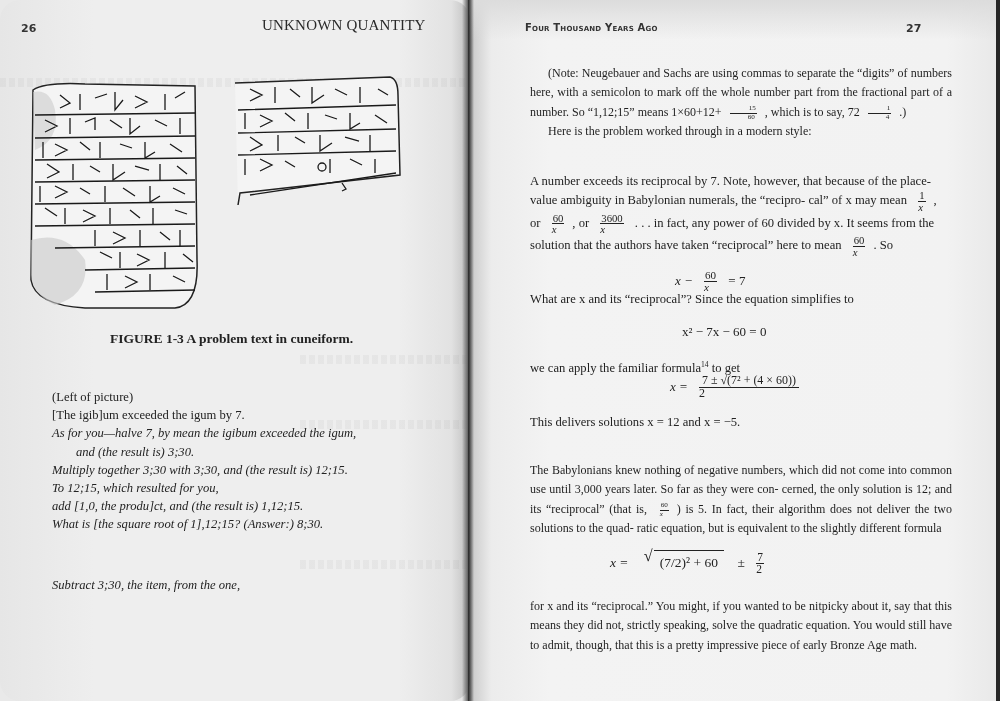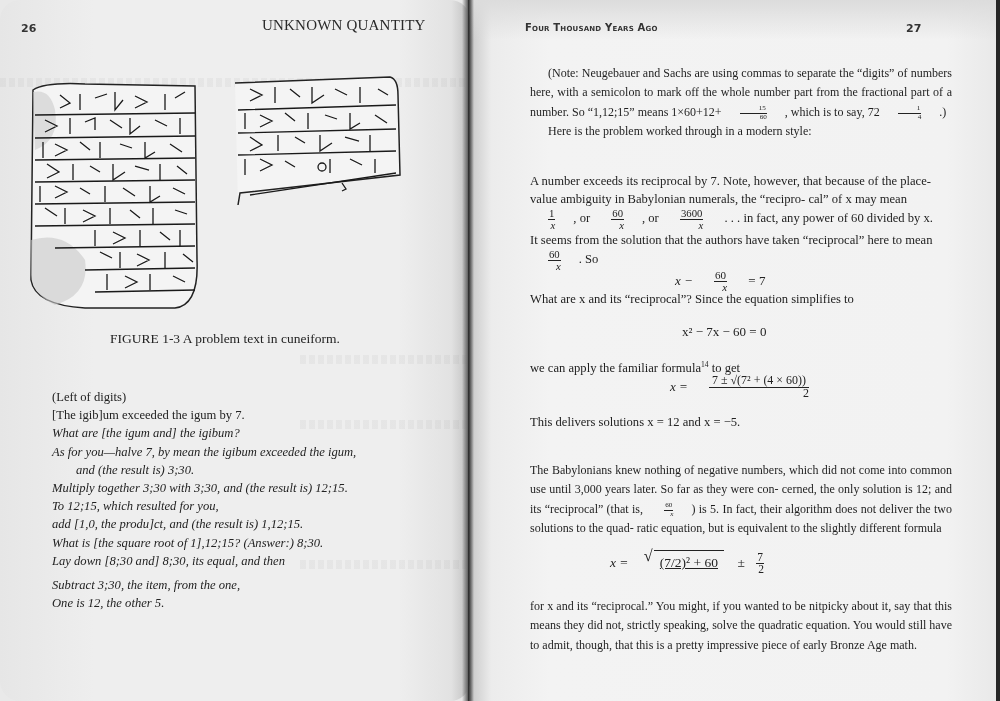--- a/index.html
+++ b/index.html
@@ -45,39 +45,39 @@
   }
   .running-head-title-right {
     position: absolute; top: 22px; left: 35px; font-family: "DejaVu Sans", sans-serif;
     font-size: 10px; font-weight: bold; color: #333; font-variant: small-caps; letter-spacing: 0.2px; margin-left: 20px;
   }
   
   .figure { position: absolute; left: 25px; top: 75px; width: 380px; height: 240px; }
   .tablet-a { position: absolute; left: 0; top: 5px; width: 175px; height: 230px; }
   .tablet-b { position: absolute; left: 205px; top: 0; width: 175px; height: 135px; }
   .fig-caption {
-    position: absolute; left: 110px; top: 331px; font-size: 13.5px; color: #222; white-space: nowrap;
+    position: absolute; left: 110px; top: 331px; font-size: 13.5px; color: #222; white-space: nowrap; font-weight: bold;
   }
   .trans { position: absolute; left: 52px; font-size: 12.6px; line-height: 18.2px; color: #222; white-space: nowrap; }
   .trans .line.indent { padding-left: 24px; }
   i, .it { font-style: italic; }
 
   
   .rtext { position: absolute; left: 60px; width: 422px; font-size: 12px; line-height: 19.4px; color: #1e1e1e; }
   .rtext p { margin: 0; text-align: justify; }
   .rtext .indent { text-indent: 18px; }
   .extract { position: absolute; left: 60px; width: 410px; font-size: 12.6px; line-height: 18.2px; color: #222; }
   .extract p { margin: 0; }
-  .frac { display: inline-block; vertical-align: middle; text-align: right; line-height: 1; margin: 0 18px; }
+  .frac { display: inline-block; vertical-align: middle; text-align: left; line-height: 1; margin: 0 8px; }
   .frac .num { display: block; border-bottom: 1px solid #222; padding: 0 1px; font-size: 0.85em; }
   .frac .den { display: block; font-size: 0.85em; font-style: italic; }
   .frac.small { font-size: 0.7em; }
   .eq { position: absolute; font-size: 13px; color: #222; white-space: nowrap; }
   .sup { font-size: 0.6em; vertical-align: super; margin-top: 8px; }
-  .sqrt { display: inline-block; border-top: 1px solid #222; padding: 0 2px; position: relative; margin-left: 8px; text-decoration: underline; }
+  .sqrt { display: inline-block; border-top: 1px solid #222; padding: 0 2px; position: relative; margin-left: 8px; }
   .sqrt::before { content: "√"; position: absolute; left: -10px; top: -4px; font-size: 1.2em; }
 </style>
 </head>
 <body>
 
 <div class="page page-left">
   <div class="showthrough" style="top:78px"></div>
   <div class="showthrough" style="top:355px; left:300px; width:170px"></div>
   <div class="showthrough" style="top:420px; left:300px; width:170px"></div>
   <div class="showthrough" style="top:560px; left:300px; width:170px"></div>
@@ -113,35 +113,32 @@
         <path d="M15 84 l0 16 M30 84 l12 6 l-12 6 M55 86 l10 6 M100 84 l0 14 M120 84 l12 6 M145 84 l0 14"></path>
         <circle cx="92" cy="92" r="4"></circle>
         <path d="M112 108 l4 6 l-4 2"></path>
       </g>
     </svg>
   </div>
 
   <div class="fig-caption">FIGURE 1-3  A problem text in cuneiform.</div>
 
   <div class="trans" style="top:388px">
-    <div>(Left of digits)</div>
+    <div>(Left of picture)</div>
     <div class="line">[The igib]um exceeded the igum by 7.</div>
-    <div class="line it">What are [the igum and] the igibum?</div>
     <div class="line it">As for you—halve 7, by mean the igibum exceeded the igum,</div>
     <div class="line indent it">and (the result is) 3;30.</div>
     <div class="line it">Multiply together 3;30 with 3;30, and (the result is) 12;15.</div>
     <div class="line it">To 12;15, which resulted for you,</div>
     <div class="line it">add [1,0, the produ]ct, and (the result is) 1,12;15.</div>
     <div class="line it">What is [the square root of 1],12;15? (Answer:) 8;30.</div>
-    <div class="line it">Lay down [8;30 and] 8;30, its equal, and then</div>
   </div>
 
   <div class="trans" style="top:576px">
     <div class="line it">Subtract 3;30, the item, from the one,</div>
-    <div class="line it">One is 12, the other 5.</div>
   </div>
 </div>
 
 <div class="page page-right">
   <div class="running-head-title-right">Four Thousand Years Ago</div>
   <div class="running-head-num" style="left:436px">27</div>
 
   <div class="rtext" style="top:64px">
     <p class="indent"><span>(Note: Neugebauer and Sachs are using commas to separate the “digits” of numbers here, with a semicolon to mark off the whole number part from the fractional part of a number. So “1,12;15” means 1×60+12+</span><span class="frac small"><span class="num">15</span><span class="den" style="font-style:normal">60</span></span><span>, which is to say, 72</span><span class="frac small"><span class="num">1</span><span class="den" style="font-style:normal">4</span></span><span>.)</span></p>
     <p class="indent">Here is the problem worked through in a modern style:</p>

